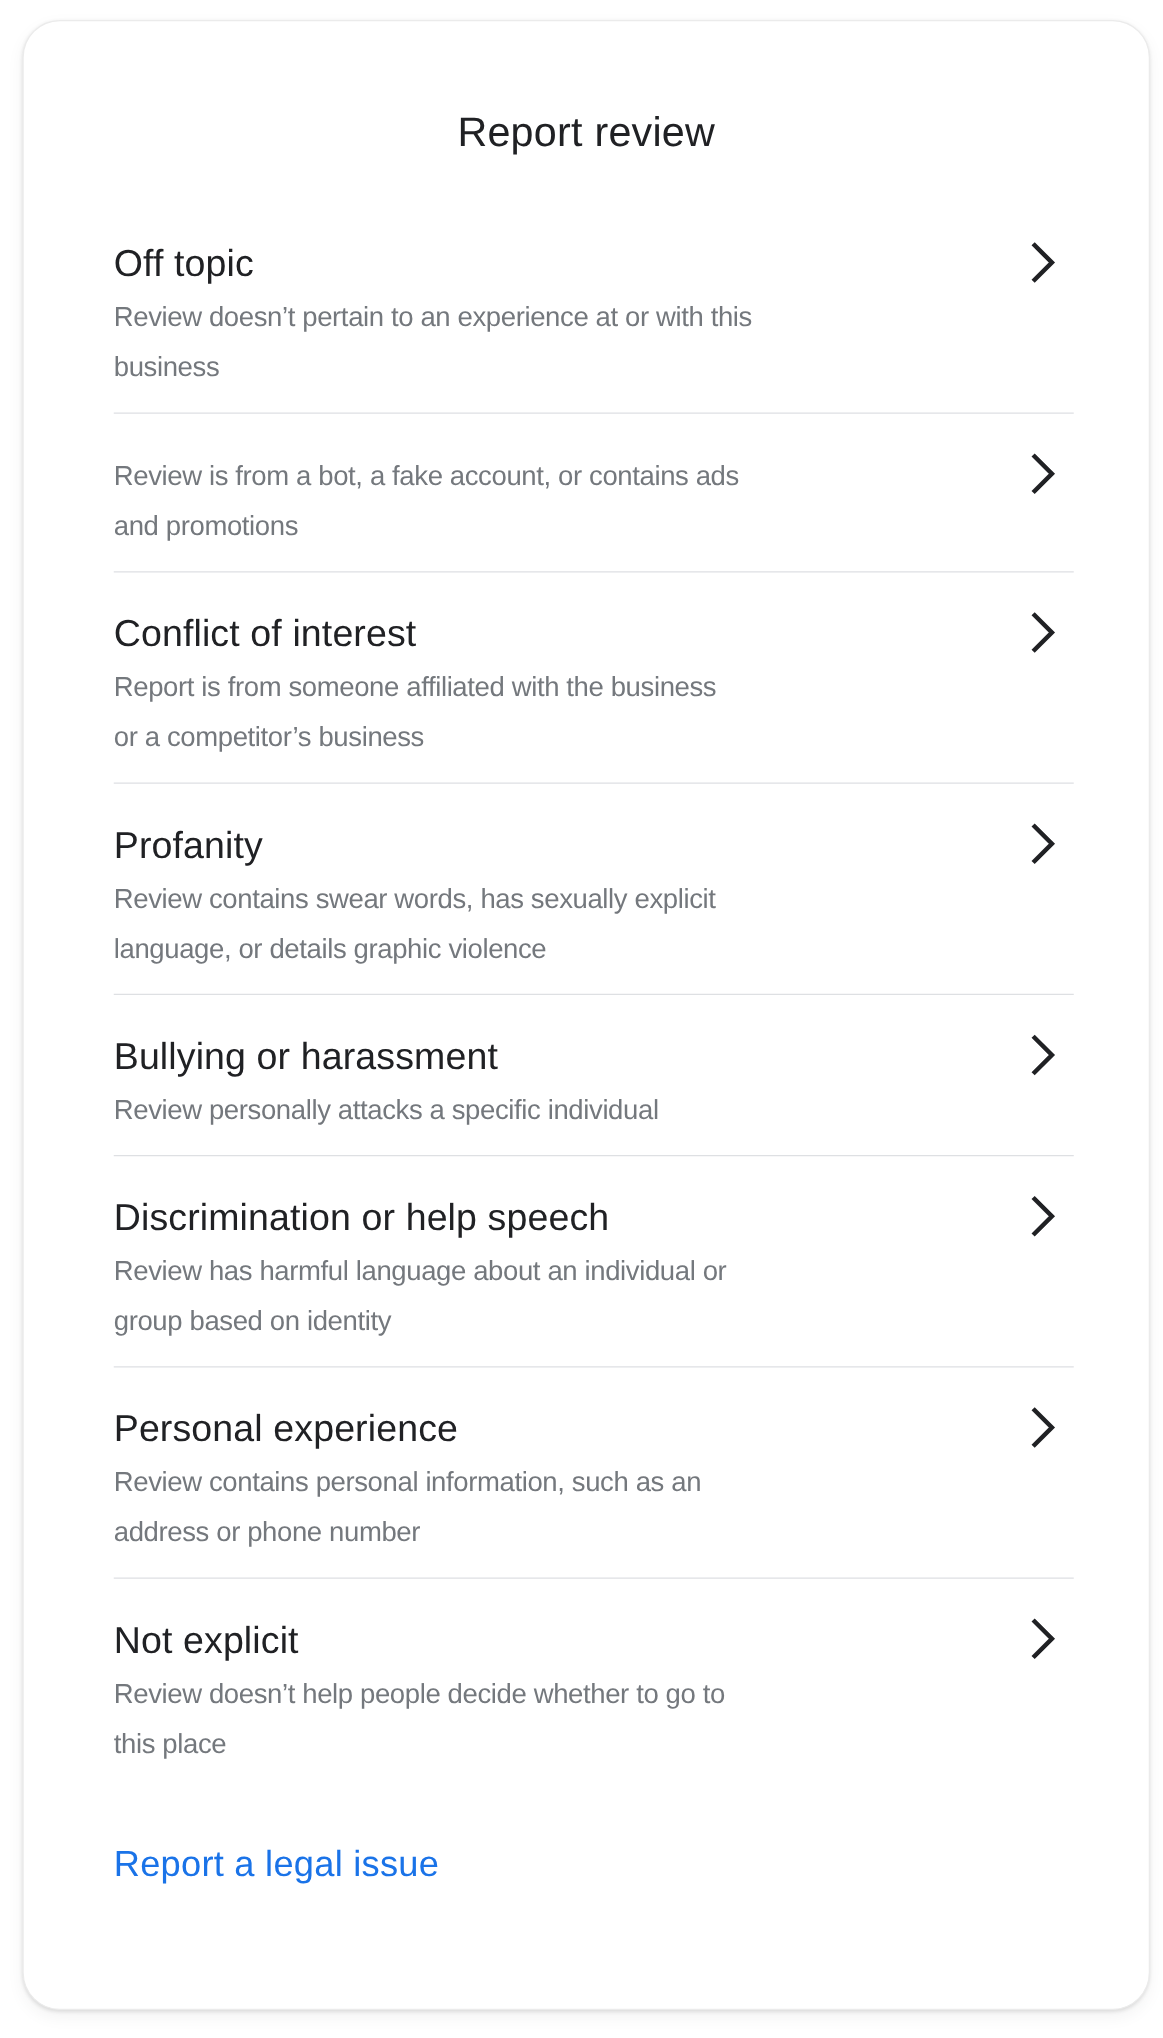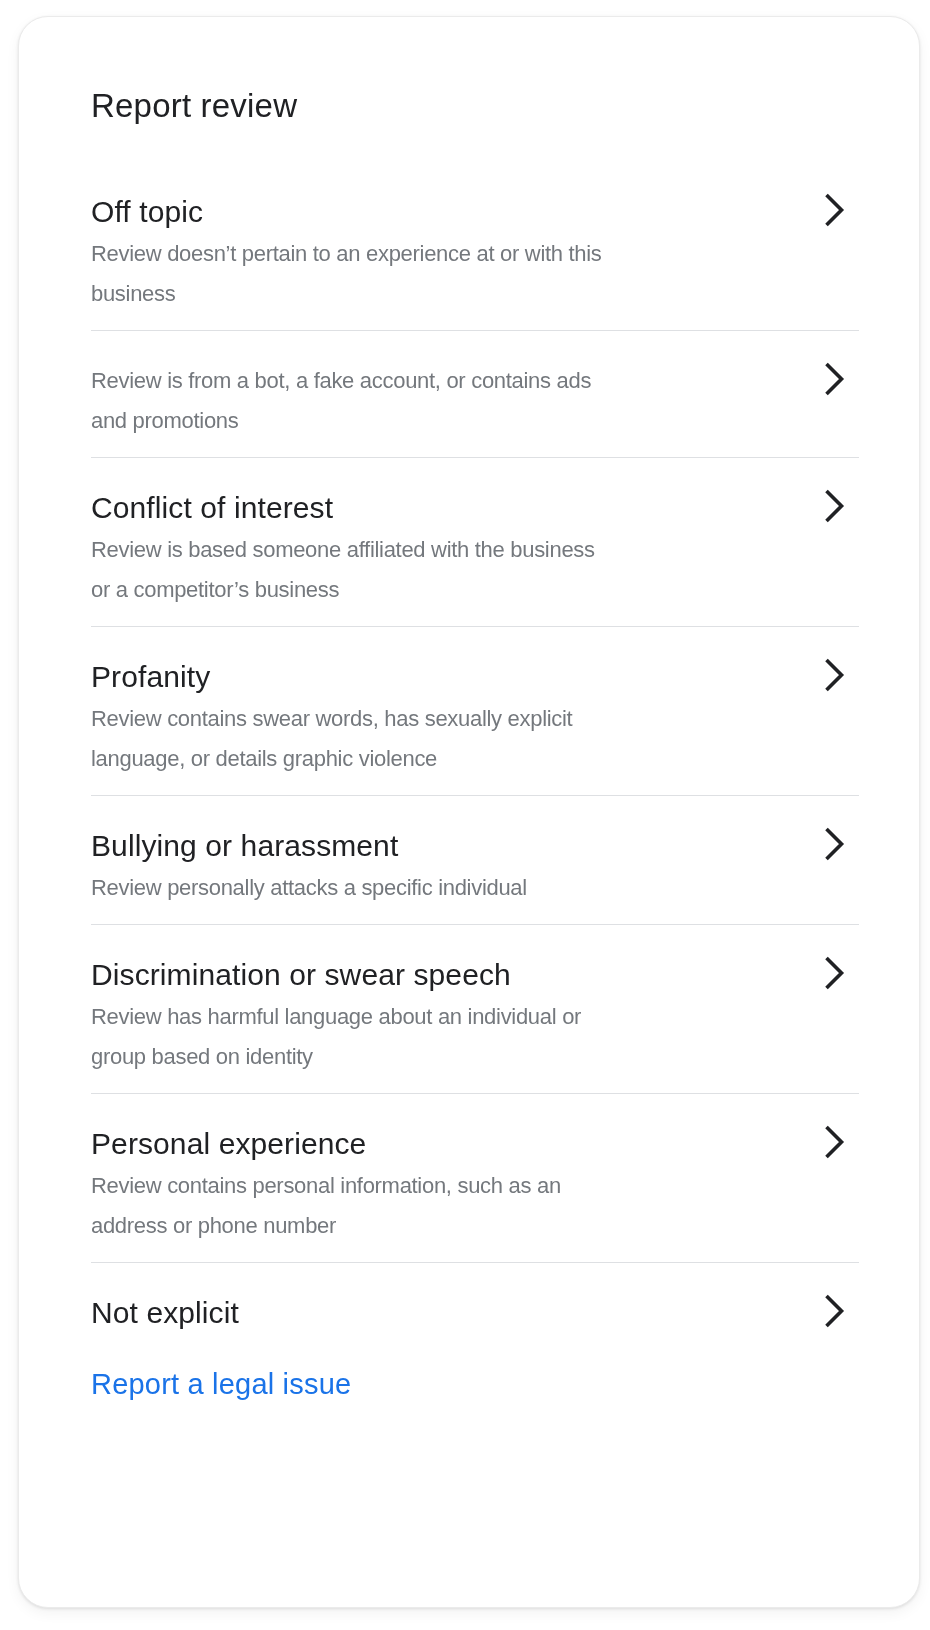--- a/index.html
+++ b/index.html
@@ -12,21 +12,21 @@
   *{margin:0;padding:0;box-sizing:border-box;}
   html,body{width:930px;height:1630px;background:#ffffff;
     font-family:"Liberation Sans","DejaVu Sans",sans-serif;}
   .card{
     position:absolute;left:18px;top:16px;width:902px;height:1592px;
     background:#ffffff;border:1px solid var(--card-border);border-radius:30px;
     box-shadow:0 1px 3px rgba(0,0,0,0.10),0 5px 14px rgba(0,0,0,0.05);
     padding:67px 60px 0 72px;overflow:hidden;
   }
   .dialog-title{
-    text-align:left;font-size:33px;line-height:44px;font-weight:500;
+    text-align:center;font-size:33px;line-height:44px;font-weight:500;
     color:var(--text-dark);letter-spacing:.2px;
     margin-right:12px; 
   }
   ul.reason-list{list-style:none;margin-top:34px;}
   li.reason-row{
     display:flex;align-items:flex-start;
     padding:30px 0 16px;border-bottom:1px solid var(--divider);
     cursor:pointer;
   }
   li.reason-row:last-child{border-bottom:none;}
@@ -37,21 +37,21 @@
   }
   .reason-description{
     font-size:22px;line-height:40px;font-weight:400;color:var(--text-gray);
     letter-spacing:-.3px;white-space:pre;
   }
   .chevron{
     flex:0 0 auto;width:22px;height:36px;margin:0 14px 0 12px;
     display:flex;align-items:center;justify-content:center;
   }
   .legal-link{
-    display:inline-block;margin-top:13px;
+    display:inline-block;margin-top:41px;
     font-size:29px;line-height:40px;font-weight:500;
     color:var(--accent-blue);letter-spacing:.2px;cursor:pointer;
     text-decoration:none;
   }
 </style>
 </head>
 <body>
 
 <div class="card">
   <h1 class="dialog-title">Report review</h1>
@@ -78,21 +78,21 @@
     <span class="chevron">
       <svg width="22" height="36" viewBox="0 0 22 36" aria-hidden="true">
         <path d="M3.5 3 L18.5 18 L3.5 33" fill="none" stroke="#202124" stroke-width="3.6" stroke-linecap="butt" stroke-linejoin="miter"></path>
       </svg>
     </span>
   </li>
 
   <li class="reason-row">
     <div class="reason-text">
       <div class="reason-label">Conflict of interest</div>
-      <div class="reason-description">Review is based someone affiliated with the business
+      <div class="reason-description">Report is from someone affiliated with the business
 or a competitor’s business</div>
     </div>
     <span class="chevron">
       <svg width="22" height="36" viewBox="0 0 22 36" aria-hidden="true">
         <path d="M3.5 3 L18.5 18 L3.5 33" fill="none" stroke="#202124" stroke-width="3.6" stroke-linecap="butt" stroke-linejoin="miter"></path>
       </svg>
     </span>
   </li>
 
   <li class="reason-row">
@@ -115,21 +115,21 @@
     </div>
     <span class="chevron">
       <svg width="22" height="36" viewBox="0 0 22 36" aria-hidden="true">
         <path d="M3.5 3 L18.5 18 L3.5 33" fill="none" stroke="#202124" stroke-width="3.6" stroke-linecap="butt" stroke-linejoin="miter"></path>
       </svg>
     </span>
   </li>
 
   <li class="reason-row">
     <div class="reason-text">
-      <div class="reason-label">Discrimination or swear speech</div>
+      <div class="reason-label">Discrimination or help speech</div>
       <div class="reason-description">Review has harmful language about an individual or
 group based on identity</div>
     </div>
     <span class="chevron">
       <svg width="22" height="36" viewBox="0 0 22 36" aria-hidden="true">
         <path d="M3.5 3 L18.5 18 L3.5 33" fill="none" stroke="#202124" stroke-width="3.6" stroke-linecap="butt" stroke-linejoin="miter"></path>
       </svg>
     </span>
   </li>
 
@@ -142,20 +142,22 @@
     <span class="chevron">
       <svg width="22" height="36" viewBox="0 0 22 36" aria-hidden="true">
         <path d="M3.5 3 L18.5 18 L3.5 33" fill="none" stroke="#202124" stroke-width="3.6" stroke-linecap="butt" stroke-linejoin="miter"></path>
       </svg>
     </span>
   </li>
 
   <li class="reason-row">
     <div class="reason-text">
       <div class="reason-label">Not explicit</div>
+      <div class="reason-description">Review doesn’t help people decide whether to go to
+this place</div>
     </div>
     <span class="chevron">
       <svg width="22" height="36" viewBox="0 0 22 36" aria-hidden="true">
         <path d="M3.5 3 L18.5 18 L3.5 33" fill="none" stroke="#202124" stroke-width="3.6" stroke-linecap="butt" stroke-linejoin="miter"></path>
       </svg>
     </span>
   </li>
 </ul>
 
   <a class="legal-link" href="#">Report a legal issue</a>

